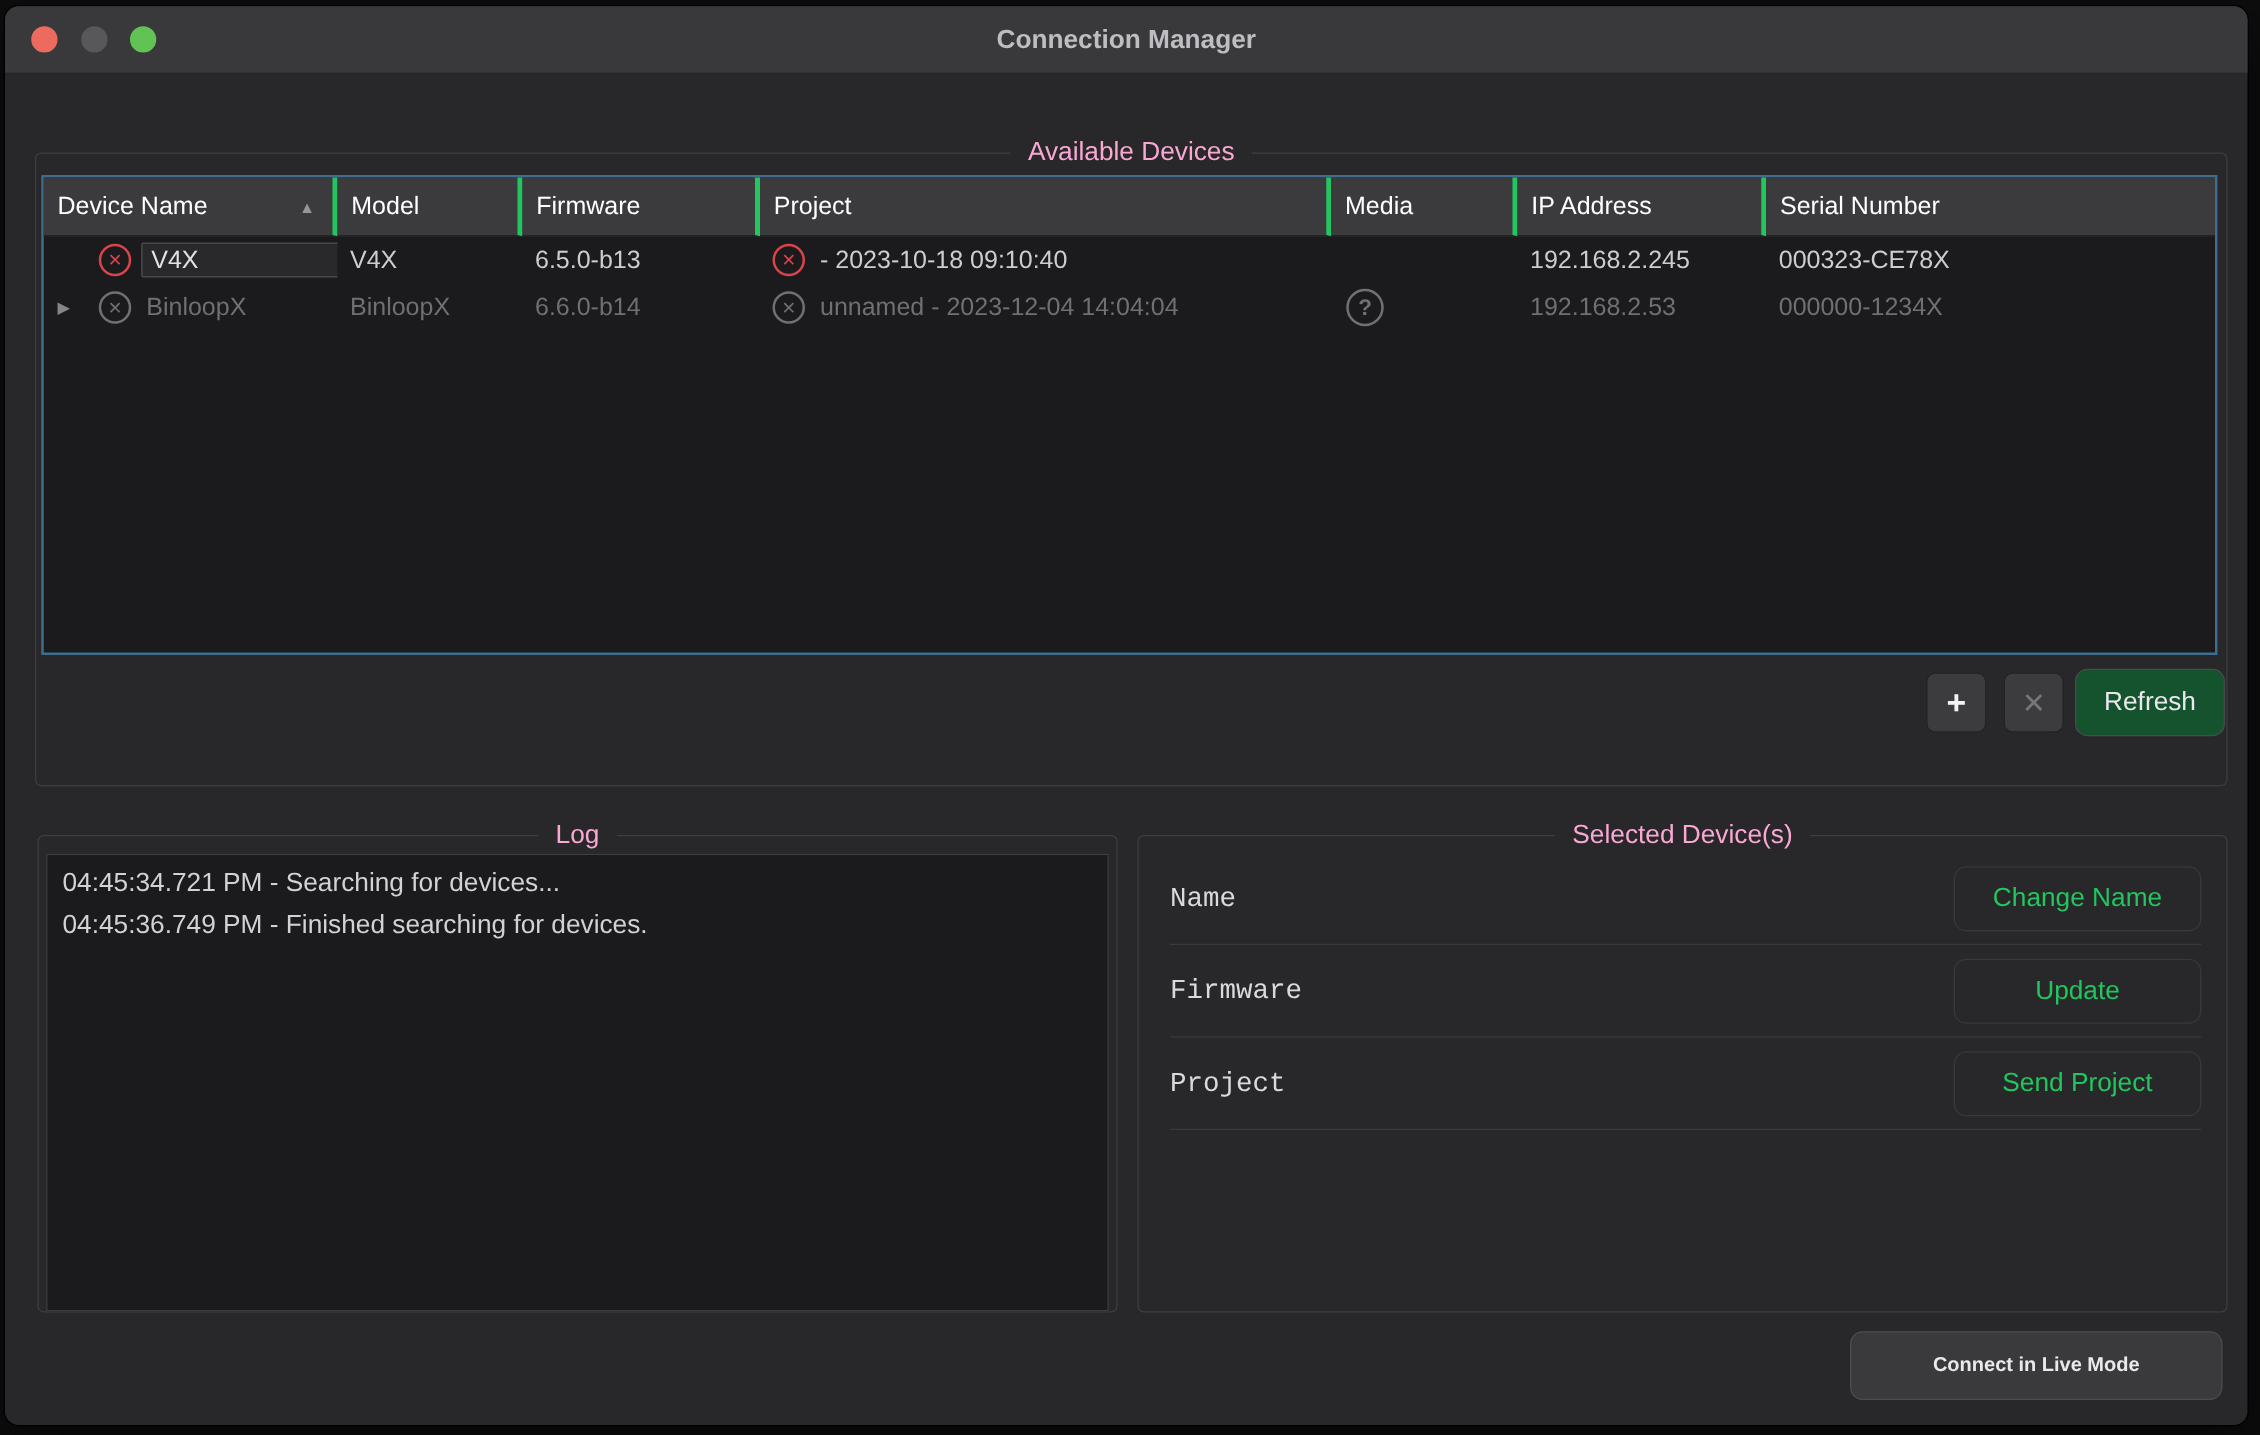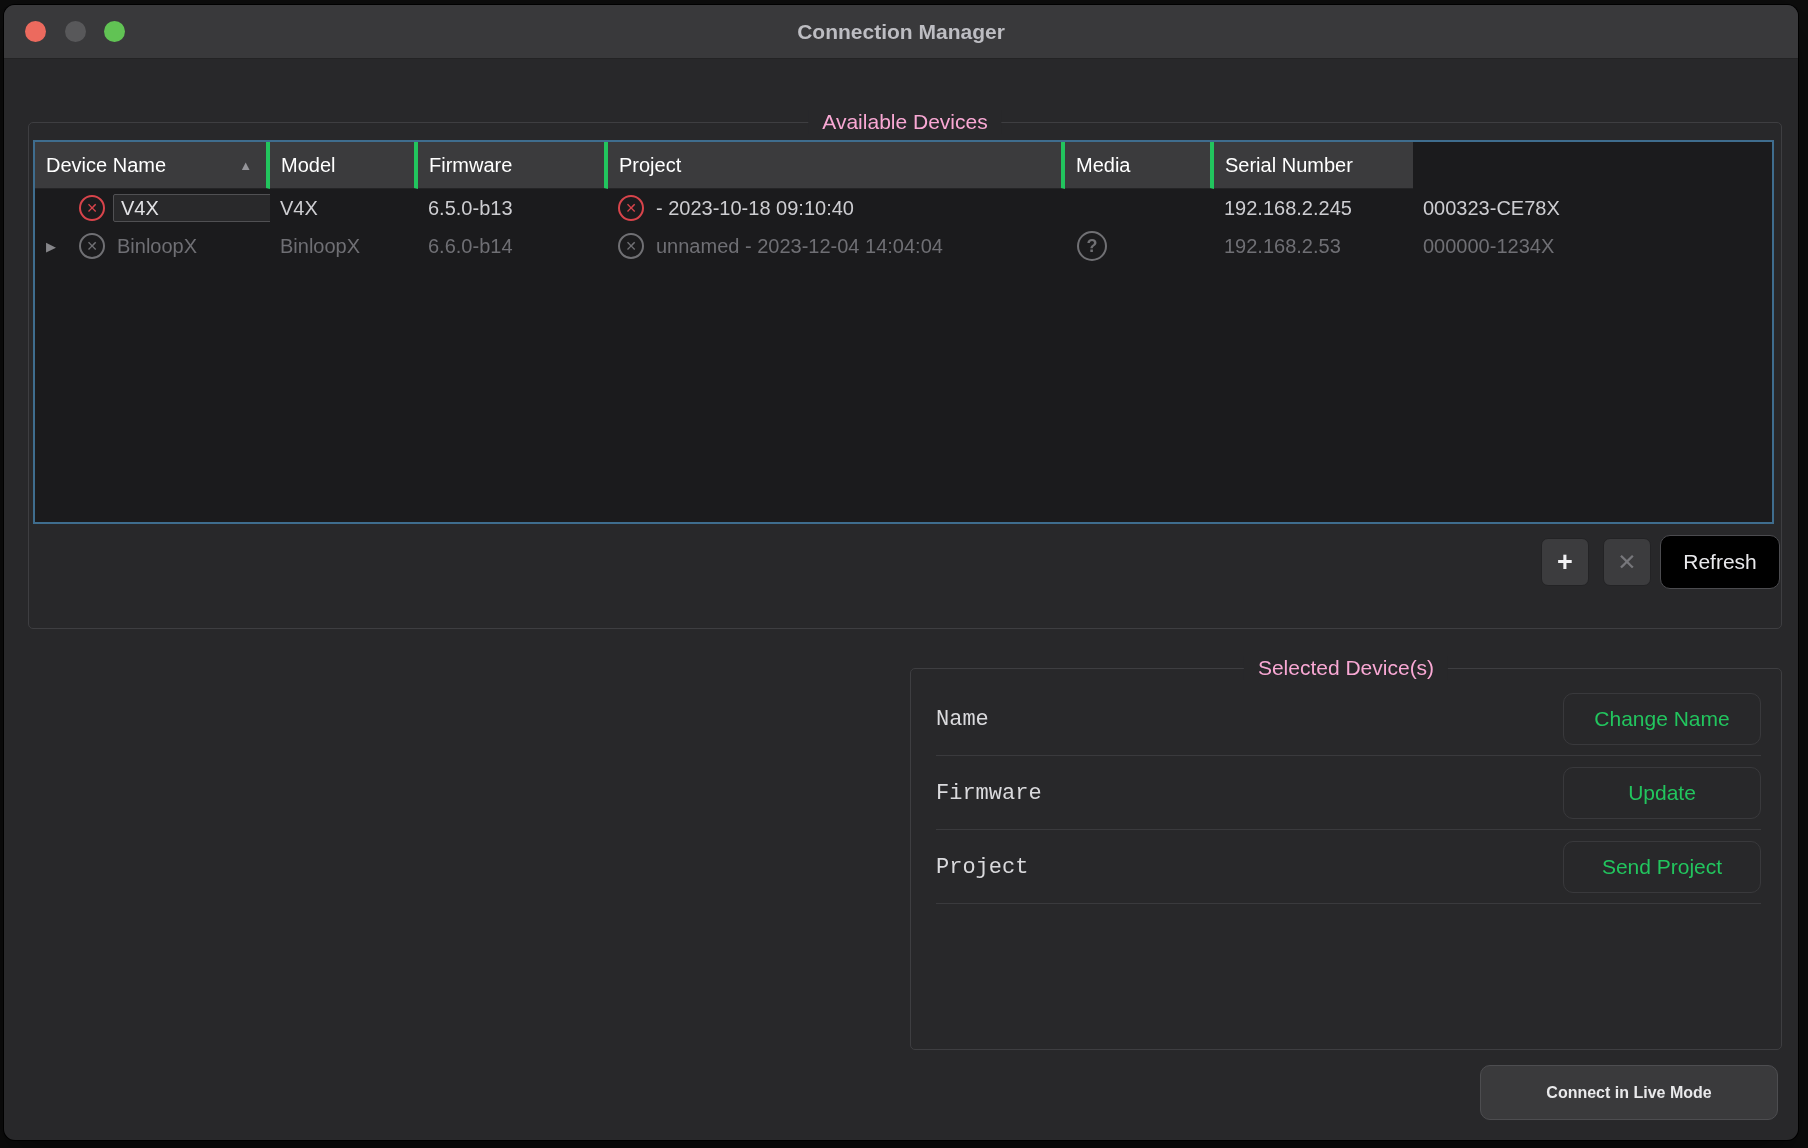--- a/index.html
+++ b/index.html
@@ -48,21 +48,21 @@
   .name-text{margin-left:12px;}
   .proj-text{margin-left:12px;}
   .q-icon{width:26px;height:26px;border-radius:50%;border:2px solid #707074;color:#707074;
     display:flex;align-items:center;justify-content:center;font-size:18px;font-weight:bold;margin-left:2px;}
   
   .sq-btn{position:absolute;width:46px;height:46px;border-radius:7px;background:#3c3c3e;
     border:1px solid #232325;display:flex;align-items:center;justify-content:center;}
   .btn-add{left:1537px;top:533px;font-size:27px;font-weight:bold;color:#f2f2f4;}
   .btn-remove{left:1599px;top:533px;font-size:23px;font-weight:bold;color:#77777b;}
   .btn-refresh{position:absolute;left:1656px;top:530px;width:118px;height:52px;border-radius:10px;
-    background:#000000;border:1px solid #4b4b4f;color:#e9e9ec;font-size:21px;
+    background:#14532d;border:1px solid #4b4b4f;color:#e9e9ec;font-size:21px;
     display:flex;align-items:center;justify-content:center;}
   
   .log-box{position:absolute;left:6px;top:14px;width:848px;height:358px;background:#1b1b1d;
     border:1px solid #3e3e41;padding:6px 0 0 0;}
   .log-line{padding:2px 12px;font-size:21px;color:#d2d2d5;line-height:29px;white-space:nowrap;}
   
   .field-row{position:absolute;left:25px;right:20px;height:74px;}
   .fr-0{top:13px;} .fr-1{top:87px;} .fr-2{top:161px;}
   .field-row::after{content:"";position:absolute;left:0;right:0;bottom:0;height:1px;background:#3a3a3d;}
   .field-label{position:absolute;left:0;top:50%;transform:translateY(-50%);font-size:22px;color:#dadadd;font-family:Liberation Mono, monospace;}
@@ -102,20 +102,23 @@
           <div class="th">
             <span>Firmware</span>
           </div>
           <div class="th">
             <span>Project</span>
           </div>
           <div class="th">
             <span>Media</span>
           </div>
           <div class="th">
+            <span>IP Address</span>
+          </div>
+          <div class="th">
             <span>Serial Number</span>
           </div>
         </div>
 
         <div class="trow">
           <div class="td td-name">
             <span class="name-indent"></span>
             <span class="circle-x cx-red">✕</span>
             <input class="name-edit" value="V4X" style="">
           </div>
@@ -149,20 +152,27 @@
           <div class="td">192.168.2.53</div>
           <div class="td">000000-1234X</div>
         </div>
       </div>
     </div>
 
     <div class="sq-btn btn-add">+</div>
     <div class="sq-btn btn-remove">✕</div>
     <div class="btn-refresh">Refresh</div>
 
+    <div class="group g-log">
+      <span class="group-label">Log</span>
+      <div class="log-box">
+        <div class="log-line">04:45:34.721 PM - Searching for devices...</div>
+        <div class="log-line">04:45:36.749 PM - Finished searching for devices.</div>
+      </div>
+    </div>
 
     <div class="group g-selected">
       <span class="group-label">Selected Device(s)</span>
 
       <div class="field-row fr-0">
         <span class="field-label">Name</span>
         <div class="field-btn">Change Name</div>
       </div>
       <div class="field-row fr-1">
         <span class="field-label">Firmware</span>

